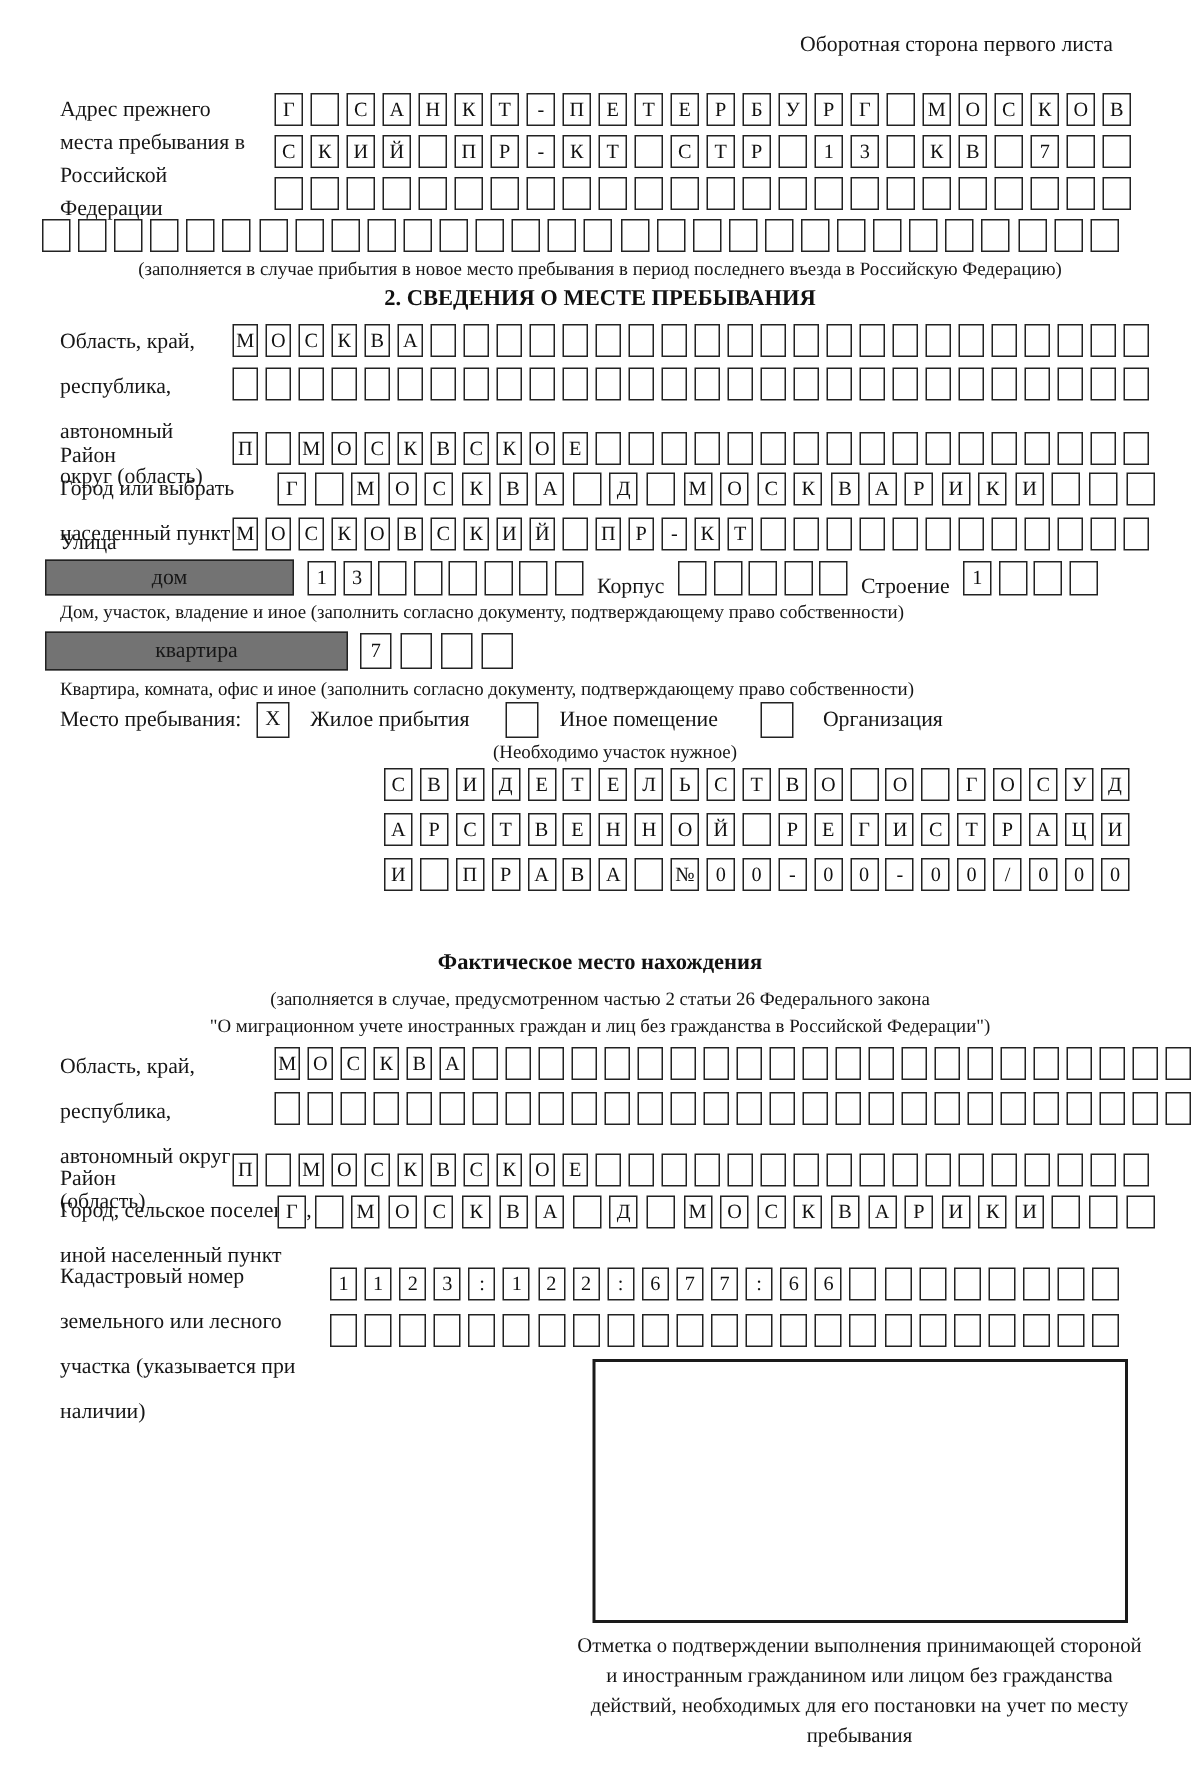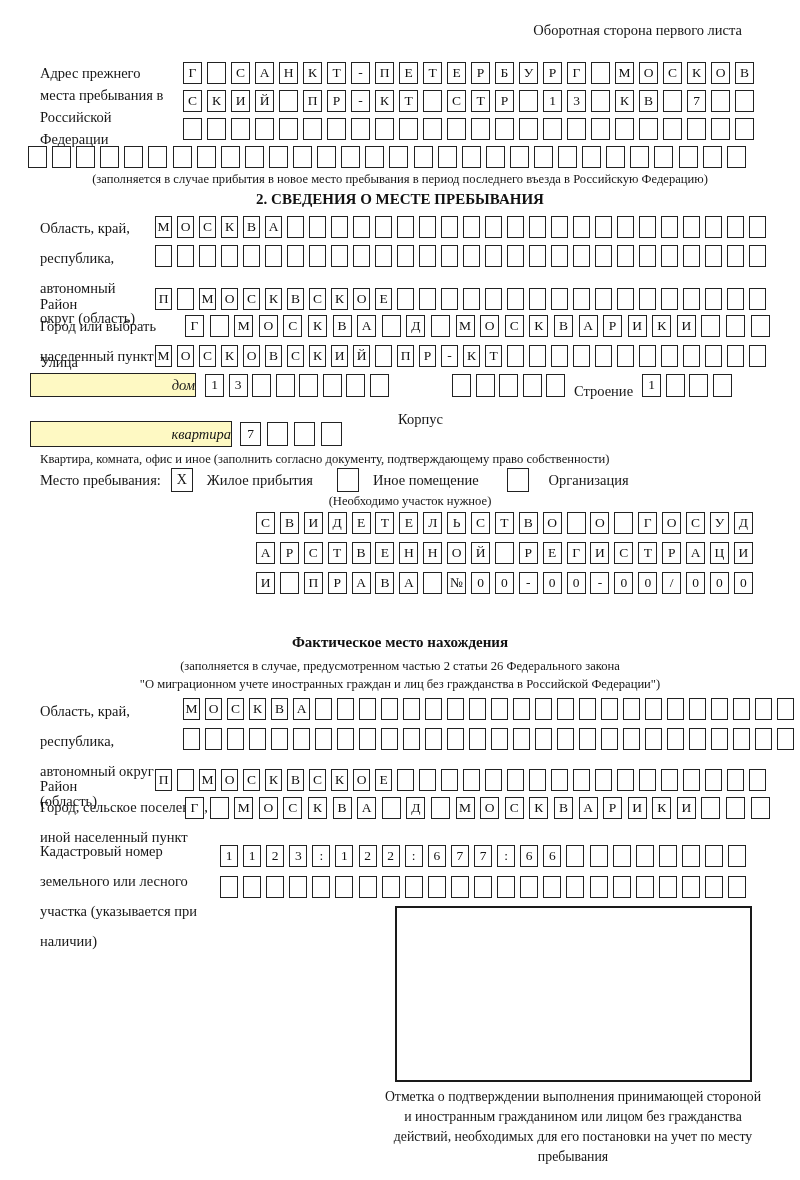--- a/index.html
+++ b/index.html
@@ -14,22 +14,22 @@
   .cell{box-sizing:border-box;flex:none;border:1.5px solid #222;height:22px;
         font-size:13.5px;line-height:19px;text-align:center;color:#111;background:#fff;}
   .g24{gap:5px}      .g24 .cell{width:19px}
   .g24b{gap:5.6px}   .g24b .cell{width:19px}
   .g30{gap:5.1px}    .g30 .cell{width:19px}
   .g28{gap:5px}      .g28 .cell{width:17px}
   .g21{gap:4.9px}    .g21 .cell{width:19px}
   .g23{gap:5.1px}    .g23 .cell{width:18px}
   .gH{gap:4.5px}     .gH .cell{width:19px;height:23px}
   .gQ{gap:6px}       .gQ .cell{width:21px;height:24px;line-height:21px}
-  .widebox{position:absolute;box-sizing:border-box;border:1.5px solid #222;text-align:right;
-           font-size:14.5px;color:#161616;background:#fef9c3;font-style:italic;}
+  .widebox{position:absolute;box-sizing:border-box;border:1.5px solid #222;text-align:center;
+           font-size:14.5px;color:#161616;background:#737373;}
   .stayrow{position:absolute;display:flex;align-items:center;font-size:14.5px;color:#161616;}
   .checkbox{display:inline-block;box-sizing:border-box;width:22px;height:24px;border:1.5px solid #222;
             text-align:center;font-size:14px;line-height:21px;background:#fff;flex:none;}
   .stamp{position:absolute;box-sizing:border-box;border:2px solid #1a1a1a;background:#fff;}
 </style>
 </head>
 <body>
 
 <div class="page">
 
@@ -308,35 +308,36 @@
   <div class="cellrow gH" style="left:205px;top:374px;">
       <span class="cell">1</span>
       <span class="cell">3</span>
       <span class="cell"></span>
       <span class="cell"></span>
       <span class="cell"></span>
       <span class="cell"></span>
       <span class="cell"></span>
       <span class="cell"></span>
     </div>
-  <div class="lbl" style="left:398px;top:376px;margin-top:28px;">Корпус</div>
+  <div class="lbl" style="left:398px;top:376px;">Корпус</div>
   <div class="cellrow gH" style="left:452px;top:374px;">
       <span class="cell"></span>
       <span class="cell"></span>
       <span class="cell"></span>
       <span class="cell"></span>
       <span class="cell"></span>
     </div>
   <div class="lbl" style="left:574px;top:376px;">Строение</div>
   <div class="cellrow gH" style="left:642px;top:374px;">
       <span class="cell">1</span>
       <span class="cell"></span>
       <span class="cell"></span>
       <span class="cell"></span>
     </div>
+  <div class="cap" style="left:40px;top:400px;">Дом, участок, владение и иное (заполнить согласно документу, подтверждающему право собственности)</div>
 
   <div class="widebox" style="left:30px;top:421px;width:202px;height:26px;line-height:24px;">квартира</div>
   <div class="cellrow gQ" style="left:240px;top:422px;">
       <span class="cell">7</span>
       <span class="cell"></span>
       <span class="cell"></span>
       <span class="cell"></span>
     </div>
   <div class="cap" style="left:40px;top:451px;">Квартира, комната, офис и иное (заполнить согласно документу, подтверждающему право собственности)</div>
 

